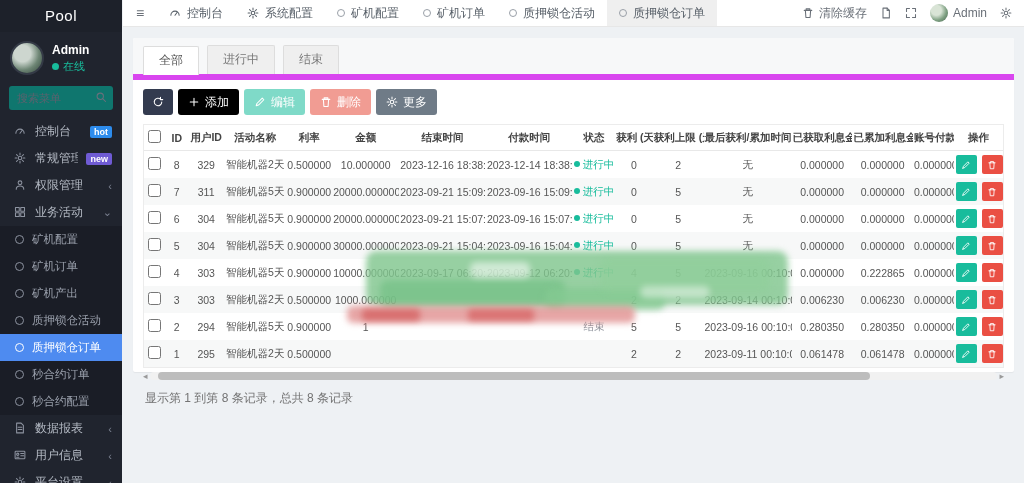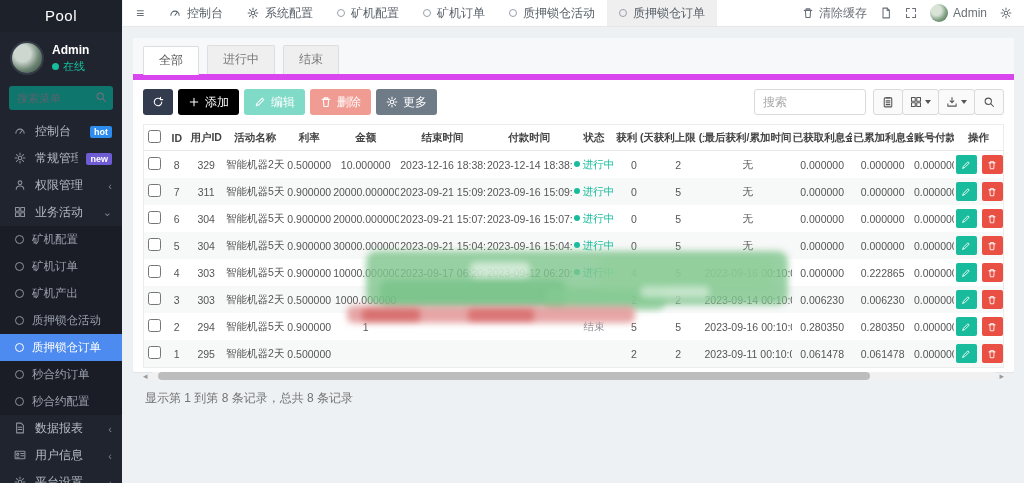--- a/index.html
+++ b/index.html
@@ -360,45 +360,20 @@
             <use href="#i-trash"></use>
           </svg>
           <span>删除</span>
         </button>
       <button class="btn btn-more">
           <svg class="ic">
             <use href="#i-gear"></use>
           </svg>
           <span>更多</span>
         </button>
-      <div class="tb-right">
-        <input class="tb-search" placeholder="搜索" style="">
-        <button class="ibtn">
-            <svg class="ic">
-              <use href="#i-clipboard"></use>
-            </svg>
-          </button>
-        <button class="ibtn">
-            <svg class="ic">
-              <use href="#i-grid"></use>
-            </svg>
-            <span class="caret"></span>
-          </button>
-        <button class="ibtn">
-            <svg class="ic">
-              <use href="#i-export"></use>
-            </svg>
-            <span class="caret"></span>
-          </button>
-        <button class="ibtn">
-            <svg class="ic">
-              <use href="#i-search"></use>
-            </svg>
-          </button>
-      </div>
     </div>
     <div class="tablewrap">
       <table>
         <colgroup id="cols">
             <col style="width:2.6%">
             <col style="width:2.8%">
             <col style="width:4.4%">
             <col style="width:7.6%">
             <col style="width:5.6%">
             <col style="width:8.2%">

